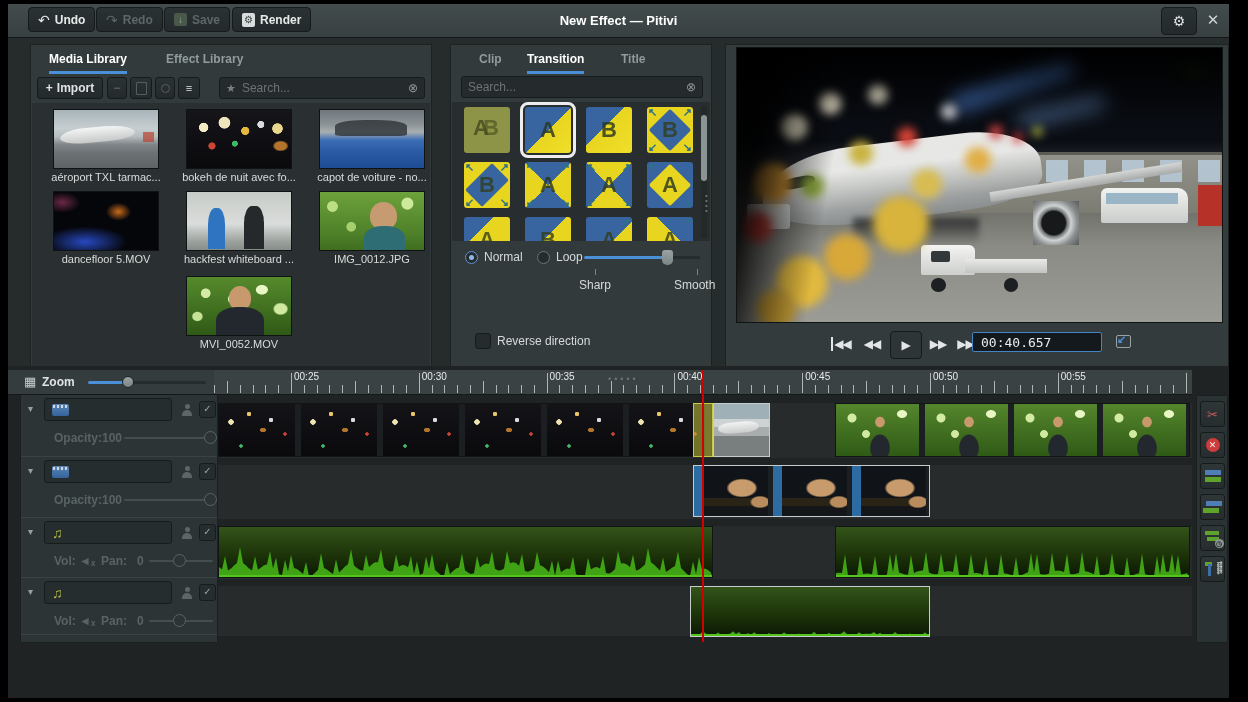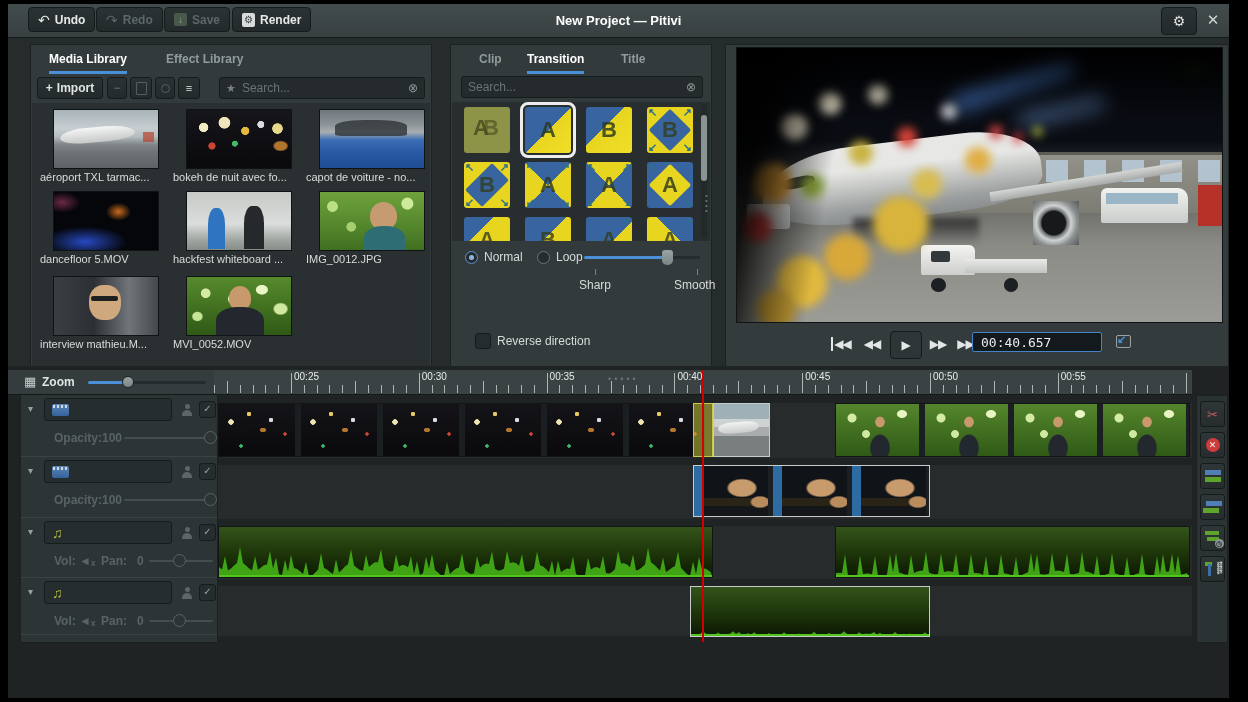--- a/index.html
+++ b/index.html
@@ -33,21 +33,21 @@
   .search .clr{color:#8d9696;font-size:12px}
 
   
   .mini{position:absolute;top:32px;height:22px;background:linear-gradient(#2b3233,#242a2b);
         border:1px solid #151a1b;border-radius:3px;color:#dfe3e3;font-size:12px;font-weight:bold;
         display:flex;align-items:center;justify-content:center;gap:4px;box-sizing:border-box}
   .mini.disabled{color:#555f60}
   .media-grid{position:absolute;left:1px;right:1px;top:58px;bottom:1px;background:#2a3031}
   .media-item{position:absolute;width:132px}
   .media-item .thumb{width:104px;height:58px;margin:0 auto;border:1px solid #101314;position:relative;overflow:hidden}
-  .media-item .caption{color:#d9dbdb;font-size:11px;margin-top:2px;white-space:nowrap;overflow:hidden}
+  .media-item .caption{color:#d9dbdb;font-size:11px;text-align:center;margin-top:2px;white-space:nowrap;overflow:hidden}
 
   
   .th-airport{background:linear-gradient(180deg,#a8b4b9 0%,#c7ced1 32%,#b6bdbf 46%,#7e8487 60%,#6d7375 74%,#5e6465 100%)}
   .th-airport::before{content:"";position:absolute;left:6%;top:30%;width:72%;height:26%;
      background:linear-gradient(#f4f5f4,#c6c9c8);border-radius:45% 55% 55% 45%/80% 80% 60% 60%;transform:rotate(-5deg)}
   .th-airport::after{content:"";position:absolute;right:4%;top:38%;width:10%;height:18%;background:#b8432f;opacity:.7}
   .th-bokeh{background-color:#0b0b0e;background-image:
      radial-gradient(8px 8px at 16% 30%,#f3ebc4 55%,transparent 62%),
      radial-gradient(10px 10px at 36% 22%,#efe5bd 55%,transparent 62%),
      radial-gradient(7px 7px at 56% 36%,#e6b93e 55%,transparent 62%),
@@ -220,21 +220,21 @@
       <span>Redo</span>
     </div>
     <div class="tbtn disabled" style="left:156px">
       <span class="gi" style="display:inline-block;width:13px;height:13px;background:#49584a;border-radius:2px;color:#8fae8f;font-size:10px;line-height:13px;text-align:center">↓</span>
       <span>Save</span>
     </div>
     <div class="tbtn" style="left:224px">
       <span class="gi" style="display:inline-block;width:13px;height:14px;background:#d8dcdc;border-radius:2px;color:#384041;font-size:10px;line-height:14px;text-align:center">⚙</span>
       <span>Render</span>
     </div>
-    <div class="win-title">New Project — Pitivi</div>
+    <div class="win-title">New Effect — Pitivi</div>
     <div class="iconbtn gearbtn" style="right:32px">
       <span>⚙</span>
     </div>
     <div class="iconbtn closebtn" style="right:4px">
       <span>✕</span>
     </div>
   </div>
 
   <div class="panel" style="left:22px;width:402px">
     <div class="tab active" style="left:18px">Media Library</div>
@@ -275,24 +275,20 @@
           <div class="thumb th-dancefloor"></div>
           <div class="caption">dancefloor 5.MOV</div>
         </div>
         <div class="media-item" style="left: 141px; top: 88px;">
           <div class="thumb th-whiteboard"></div>
           <div class="caption">hackfest whiteboard ...</div>
         </div>
         <div class="media-item" style="left: 274px; top: 88px;">
           <div class="thumb th-phonecall"></div>
           <div class="caption">IMG_0012.JPG</div>
-        </div>
-        <div class="media-item" style="left: 8px; top: 173px;">
-          <div class="thumb th-interview"></div>
-          <div class="caption">interview mathieu.M...</div>
         </div>
         <div class="media-item" style="left: 141px; top: 173px;">
           <div class="thumb th-foliage-man"></div>
           <div class="caption">MVI_0052.MOV</div>
         </div>
       </div>
   </div>
 
   <div class="panel" style="left:442px;width:262px">
     <div class="tab" style="left:28px">Clip</div>

